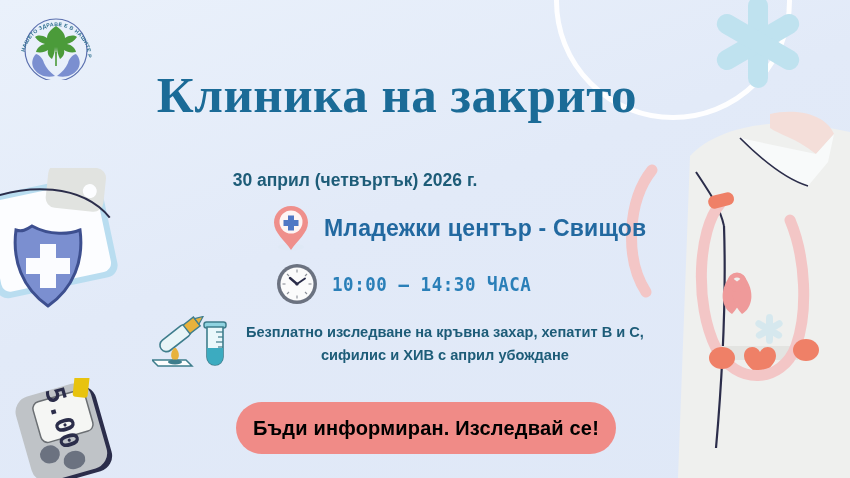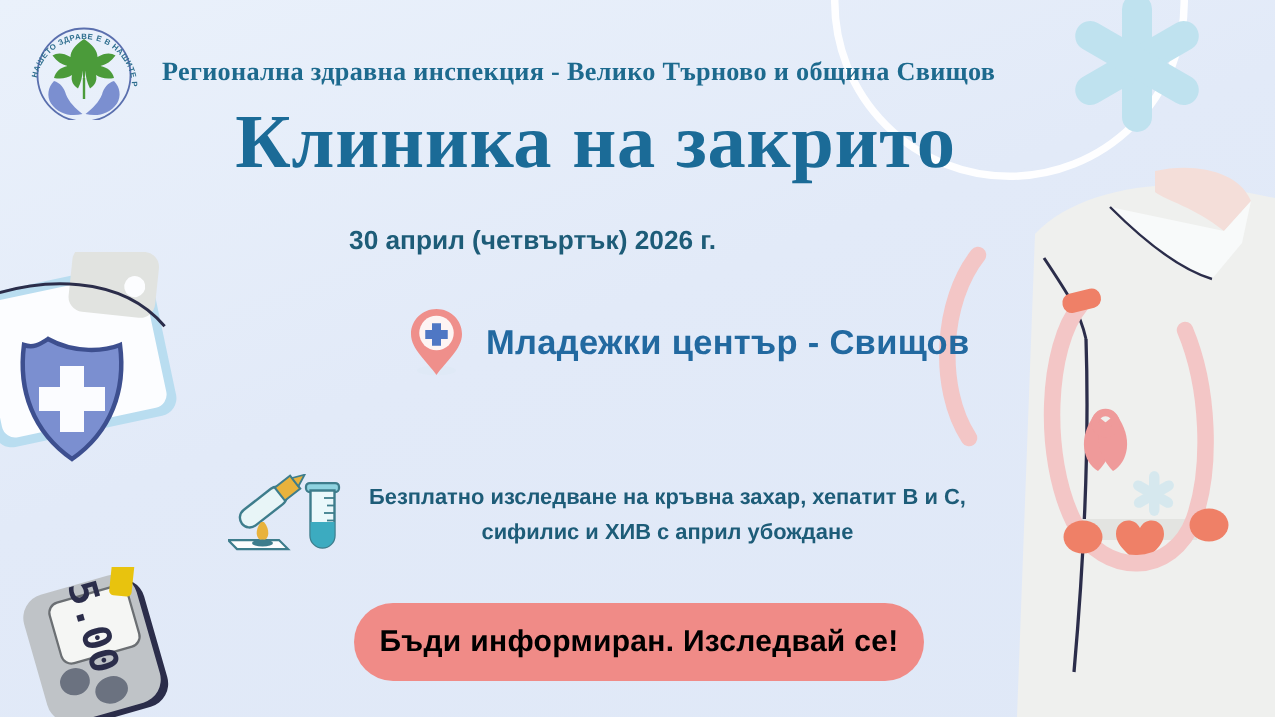--- a/index.html
+++ b/index.html
@@ -82,21 +82,21 @@
     font-family:"Liberation Serif", serif;
     font-weight:bold;
     font-size:51px;
     color:#1b6b97;
     letter-spacing:.5px;
     padding-right:56px;
   }
 
   
   .date-line {
-    position:absolute; left:0; top:150px; width:850px;
+    position:absolute; left:0; top:170px; width:850px;
     text-align:center; padding-right:140px;
     font-family:"Liberation Sans", sans-serif;
     font-weight:bold; font-size:17.5px; color:#1d5c78;
   }
 
   
   .row {
     position:absolute; display:flex; align-items:center; gap:14px;
   }
   .row-location { left:272px; top:205px; }
@@ -245,37 +245,56 @@
         </g>
 
         <g fill="#7b8fd0">
           <path d="M22 40 C 18 44, 17 50, 20 55 C 25 62, 33 64, 41 62 C 36 58, 32 54, 30 49
                    C 29 45, 26 41, 22 40 Z"></path>
           <path d="M62 40 C 66 44, 67 50, 64 55 C 59 62, 51 64, 43 62 C 48 58, 52 54, 54 49
                    C 55 45, 58 41, 62 40 Z"></path>
         </g>
       </svg>
     </div>
-    <div class="org-title">Регионална здравна инспекция - Велико Търново и община Свищов</div>
   </div>
 
   <div class="main-title">Клиника на закрито</div>
 
   <div class="date-line">30 април (четвъртък) 2026 г.</div>
 
   <div class="row row-location">
     <svg class="icon-pin" viewBox="0 0 38 46">
       <ellipse cx="19" cy="42" rx="13" ry="3.4" fill="#dfe9f6"></ellipse>
       <path d="M19 1 C 9.6 1, 2 8.4, 2 17.6 C 2 28, 13 36, 19 45 C 25 36, 36 28, 36 17.6 C 36 8.4, 28.4 1, 19 1 Z" fill="#ef8f8b"></path>
       <circle cx="19" cy="17" r="11.5" fill="#fdf4f3"></circle>
       <path d="M16 10.5 h6 v4.5 h4.5 v6 h-4.5 v4.5 h-6 v-4.5 h-4.5 v-6 h4.5 z" fill="#4f77c4"></path>
     </svg>
     <div class="row-text-loc">Младежки център - Свищов</div>
   </div>
 
+  <div class="row row-time">
+    <svg class="icon-clock" viewBox="0 0 42 42">
+      <circle cx="21" cy="21" r="20" fill="#6b7280"></circle>
+      <circle cx="21" cy="21" r="16.5" fill="#fbfbfb"></circle>
+      <g stroke="#8a8f97" stroke-width="1.1">
+        <line x1="21" y1="6.5" x2="21" y2="9.5"></line>
+        <line x1="21" y1="32.5" x2="21" y2="35.5"></line>
+        <line x1="6.5" y1="21" x2="9.5" y2="21"></line>
+        <line x1="32.5" y1="21" x2="35.5" y2="21"></line>
+        <line x1="11" y1="11" x2="13" y2="13"></line>
+        <line x1="29" y1="29" x2="31" y2="31"></line>
+        <line x1="31" y1="11" x2="29" y2="13"></line>
+        <line x1="13" y1="29" x2="11" y2="31"></line>
+      </g>
+      <line x1="21" y1="21" x2="14" y2="15" stroke="#2b2d4a" stroke-width="2.4" stroke-linecap="round"></line>
+      <line x1="21" y1="21" x2="29" y2="15.5" stroke="#2b2d4a" stroke-width="1.9" stroke-linecap="round"></line>
+      <circle cx="21" cy="21" r="1.6" fill="#2b2d4a"></circle>
+    </svg>
+    <div class="row-text-time">10:00 – 14:30 ЧАСА</div>
+  </div>
 
   <div class="row row-services">
     <svg class="icon-lab" viewBox="0 0 82 56">
 
       <g transform="rotate(-38 26 22)">
         <rect x="6" y="14" width="36" height="13" rx="6.5" fill="#e8f5f7" stroke="#3e7d8c" stroke-width="1.6"></rect>
         <rect x="38" y="15" width="13" height="11" fill="#e8b23c" stroke="#3e7d8c" stroke-width="1.4"></rect>
         <path d="M51 17 l8 3.5 l-8 3.5 z" fill="#e8b23c" stroke="#3e7d8c" stroke-width="1.2"></path>
       </g>
 

